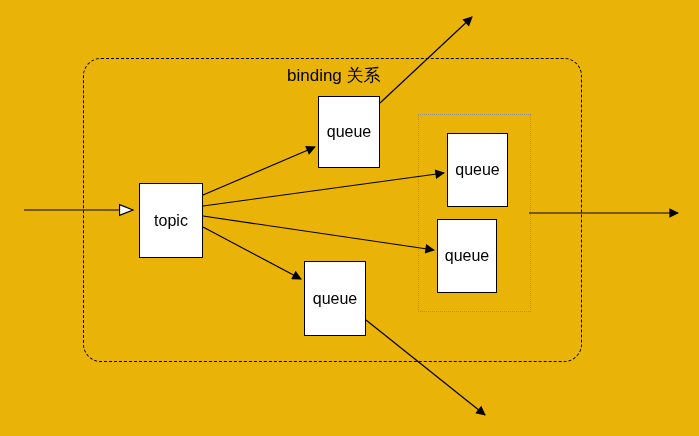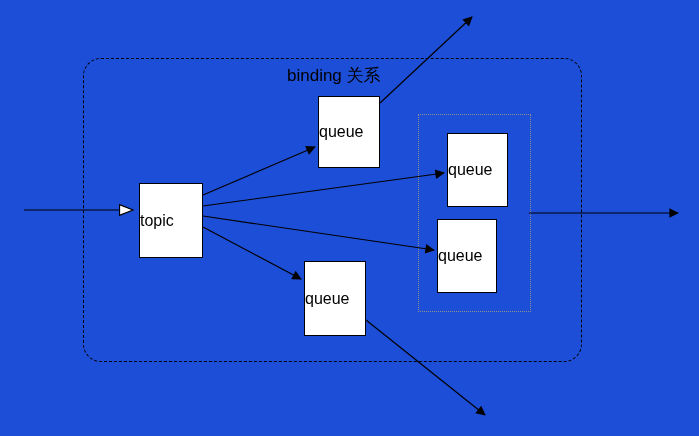--- a/index.html
+++ b/index.html
@@ -5,21 +5,21 @@
   html, body {
     margin: 0;
     padding: 0;
     background: #ffffff;
     font-family: "Liberation Sans", "DejaVu Sans", sans-serif;
   }
   .stage {
     position: relative;
     width: 699px;
     height: 436px;
-    background: #1d4ed8;
+    background: #eab308;
     overflow: hidden;
   }
   .outer-group {
     position: absolute;
     left: 83px;
     top: 58px;
     width: 497px;
     height: 302px;
     border: 1px dashed #000000;
     border-radius: 18px;
@@ -55,21 +55,21 @@
     z-index: 2;
     pointer-events: none;
   }
   .node {
     position: absolute;
     box-sizing: border-box;
     border: 1.5px solid #000000;
     background: #ffffff;
     display: flex;
     align-items: center;
-    justify-content: flex-start;
+    justify-content: center;
     font-size: 16px;
     color: #000000;
     z-index: 3;
   }
   .node-topic        { left: 139px; top: 183px; width: 64px; height: 75px; }
   .node-queue-top    { left: 318px; top: 96px;  width: 62px; height: 72px; }
   .node-queue-in-1   { left: 447px; top: 133px; width: 61px; height: 74px; }
   .node-queue-in-2   { left: 437px; top: 219px; width: 60px; height: 74px; }
   .node-queue-bottom { left: 304px; top: 261px; width: 62px; height: 75px; }
 </style>

